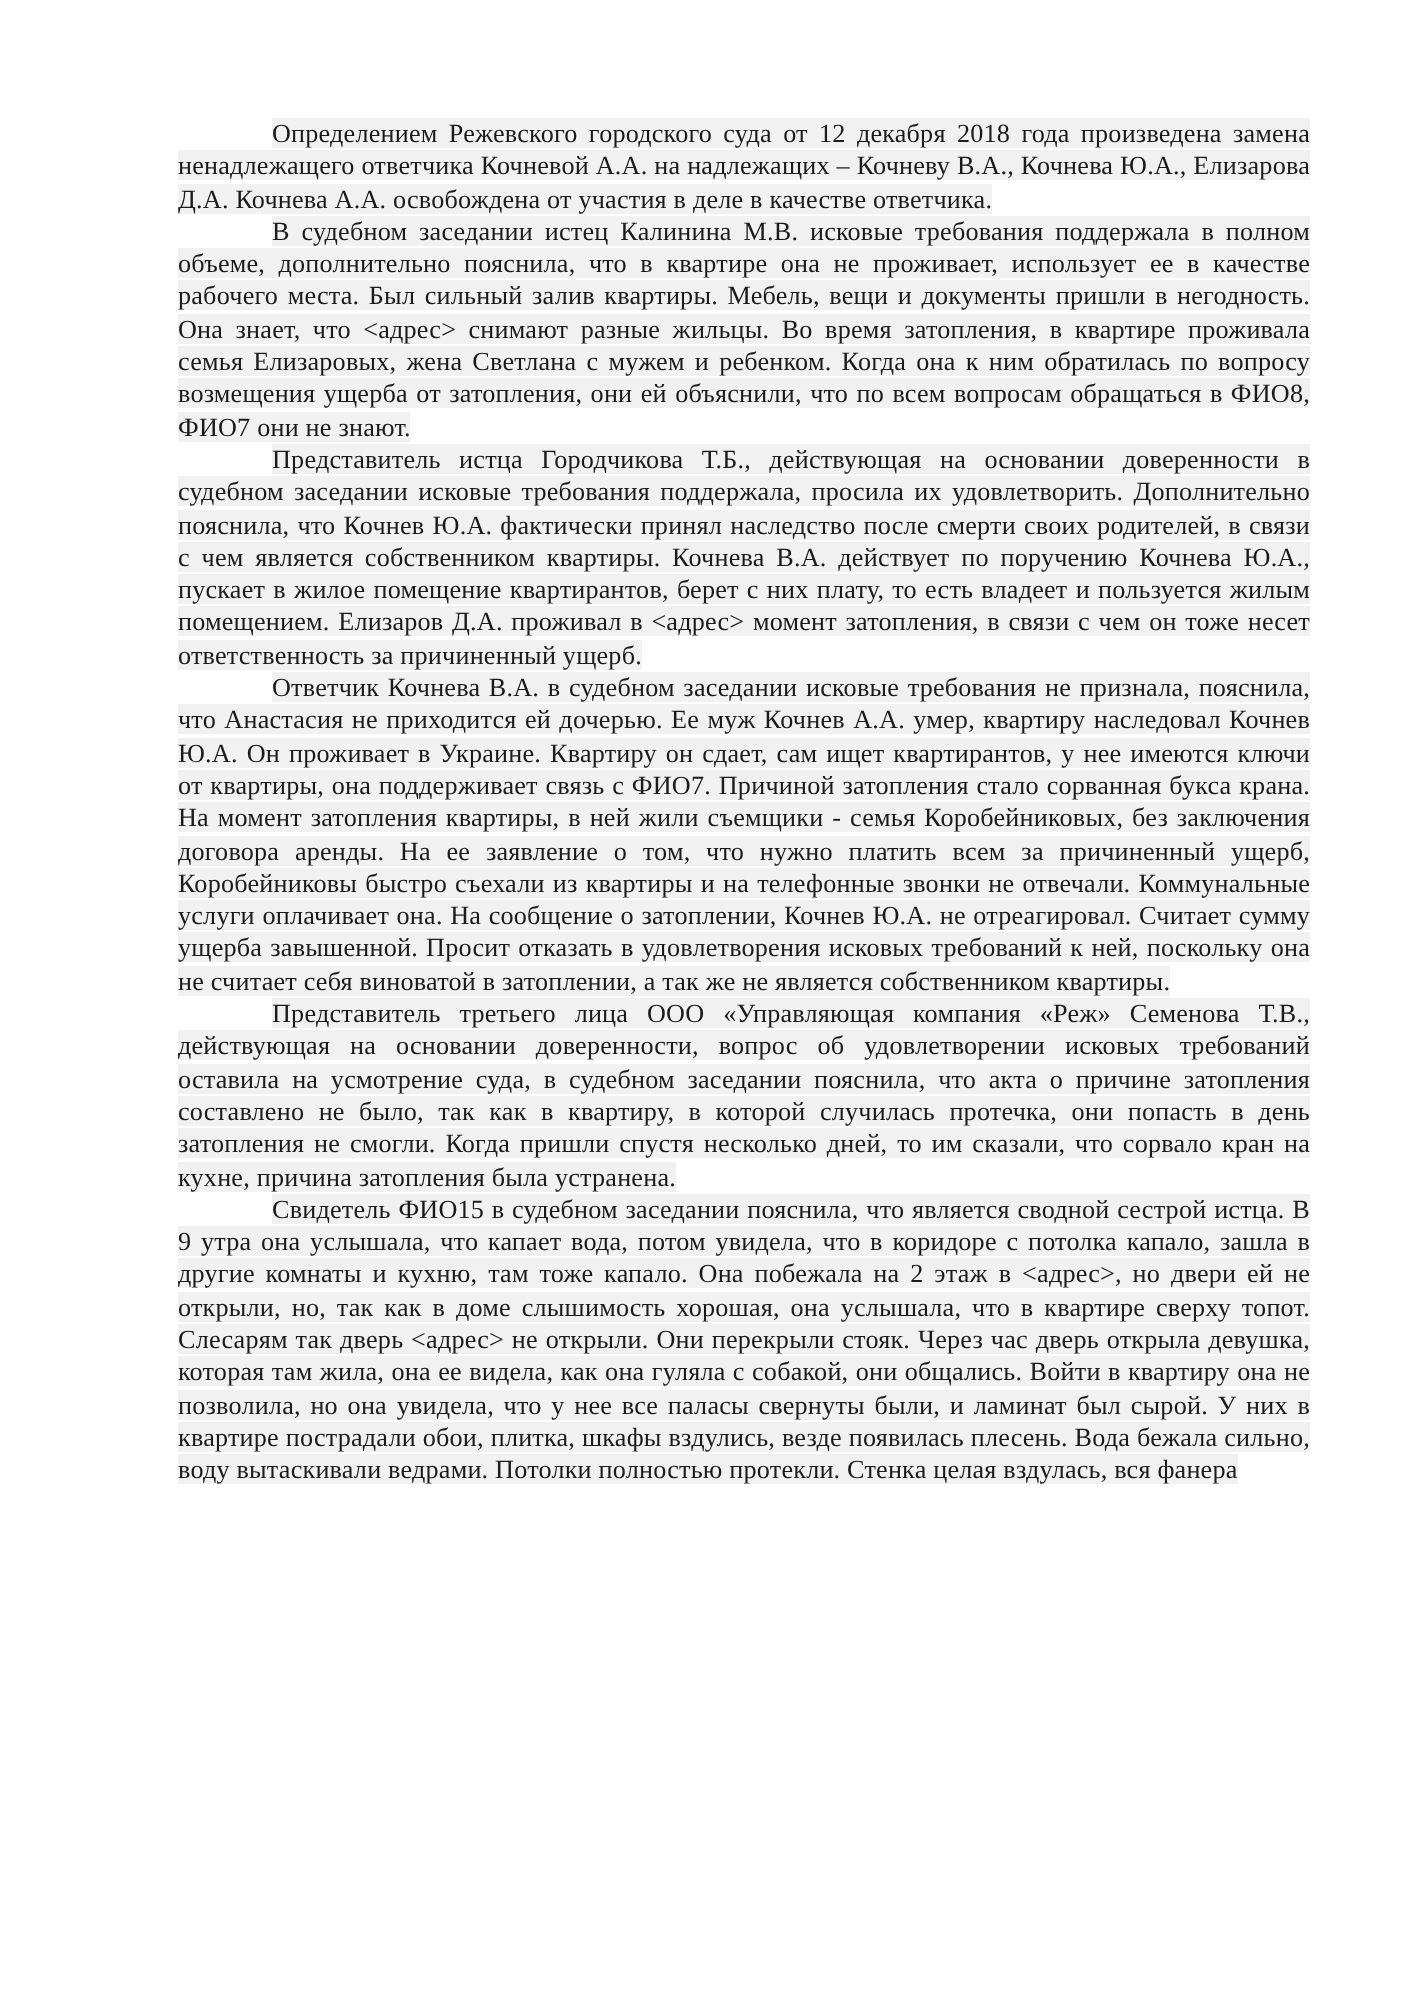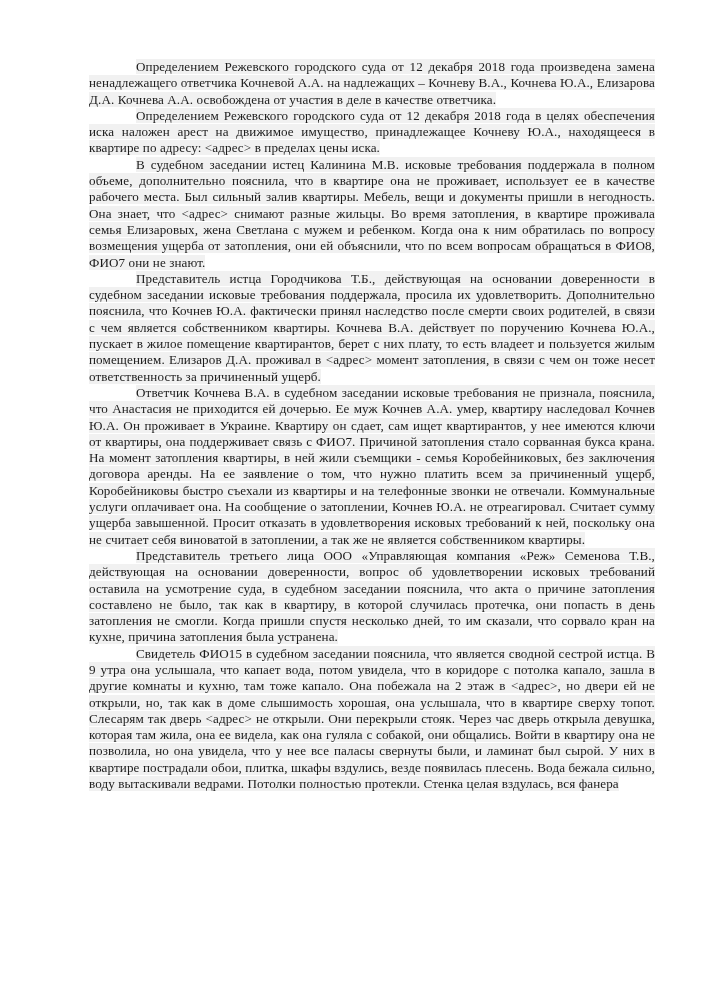--- a/index.html
+++ b/index.html
@@ -40,20 +40,19 @@
       box-decoration-break: clone;
       -webkit-box-decoration-break: clone;
     }
   </style>
 </head>
 <body>
 
 <div class="page">
   <div class="text-block">
     <p class="para"><span class="hl">Определением Режевского городского суда от 12 декабря 2018 года произведена замена ненадлежащего ответчика Кочневой А.А. на надлежащих – Кочневу В.А., Кочнева Ю.А., Елизарова Д.А. Кочнева А.А. освобождена от участия в деле в качестве ответчика.</span></p>
-    <p class="para"><span class="hl">Определением Режевского городского суда от 12 декабря 2018 года в целях обеспечения иска наложен арест на движимое имущество, принадлежащее Кочневу Ю.А., находящееся в квартире по адресу: &lt;адрес&gt; в пределах цены иска.</span></p>
     <p class="para"><span class="hl">В судебном заседании истец Калинина М.В. исковые требования поддержала в полном объеме, дополнительно пояснила, что в квартире она не проживает, использует ее в качестве рабочего места. Был сильный залив квартиры. Мебель, вещи и документы пришли в негодность. Она знает, что &lt;адрес&gt; снимают разные жильцы. Во время затопления, в квартире проживала семья Елизаровых, жена Светлана с мужем и ребенком. Когда она к ним обратилась по вопросу возмещения ущерба от затопления, они ей объяснили, что по всем вопросам обращаться в ФИО8, ФИО7 они не знают.</span></p>
     <p class="para"><span class="hl">Представитель истца Городчикова Т.Б., действующая на основании доверенности в судебном заседании исковые требования поддержала, просила их удовлетворить. Дополнительно пояснила, что Кочнев Ю.А. фактически принял наследство после смерти своих родителей, в связи с чем является собственником квартиры. Кочнева В.А. действует по поручению Кочнева Ю.А., пускает в жилое помещение квартирантов, берет с них плату, то есть владеет и пользуется жилым помещением. Елизаров Д.А. проживал в &lt;адрес&gt; момент затопления, в связи с чем он тоже несет ответственность за причиненный ущерб.</span></p>
     <p class="para"><span class="hl">Ответчик Кочнева В.А. в судебном заседании исковые требования не признала, пояснила, что Анастасия не приходится ей дочерью. Ее муж Кочнев А.А. умер, квартиру наследовал Кочнев Ю.А. Он проживает в Украине. Квартиру он сдает, сам ищет квартирантов, у нее имеются ключи от квартиры, она поддерживает связь с ФИО7. Причиной затопления стало сорванная букса крана. На момент затопления квартиры, в ней жили съемщики - семья Коробейниковых, без заключения договора аренды. На ее заявление о том, что нужно платить всем за причиненный ущерб, Коробейниковы быстро съехали из квартиры и на телефонные звонки не отвечали. Коммунальные услуги оплачивает она. На сообщение о затоплении, Кочнев Ю.А. не отреагировал. Считает сумму ущерба завышенной. Просит отказать в удовлетворения исковых требований к ней, поскольку она не считает себя виноватой в затоплении, а так же не является собственником квартиры.</span></p>
     <p class="para"><span class="hl">Представитель третьего лица ООО «Управляющая компания «Реж» Семенова Т.В., действующая на основании доверенности, вопрос об удовлетворении исковых требований оставила на усмотрение суда, в судебном заседании пояснила, что акта о причине затопления составлено не было, так как в квартиру, в которой случилась протечка, они попасть в день затопления не смогли. Когда пришли спустя несколько дней, то им сказали, что сорвало кран на кухне, причина затопления была устранена.</span></p>
     <p class="para"><span class="hl">Свидетель ФИО15 в судебном заседании пояснила, что является сводной сестрой истца. В 9 утра она услышала, что капает вода, потом увидела, что в коридоре с потолка капало, зашла в другие комнаты и кухню, там тоже капало. Она побежала на 2 этаж в &lt;адрес&gt;, но двери ей не открыли, но, так как в доме слышимость хорошая, она услышала, что в квартире сверху топот. Слесарям так дверь &lt;адрес&gt; не открыли. Они перекрыли стояк. Через час дверь открыла девушка, которая там жила, она ее видела, как она гуляла с собакой, они общались. Войти в квартиру она не позволила, но она увидела, что у нее все паласы свернуты были, и ламинат был сырой. У них в квартире пострадали обои, плитка, шкафы вздулись, везде появилась плесень. Вода бежала сильно, воду вытаскивали ведрами. Потолки полностью протекли. Стенка целая вздулась, вся фанера</span></p>
   </div>
 </div>
 
 </body></html>

